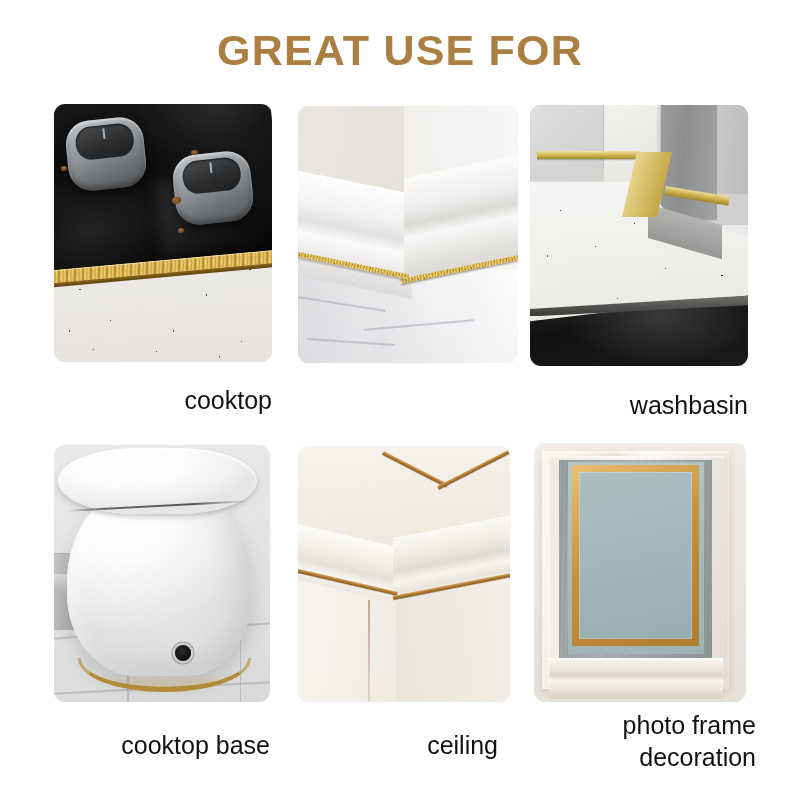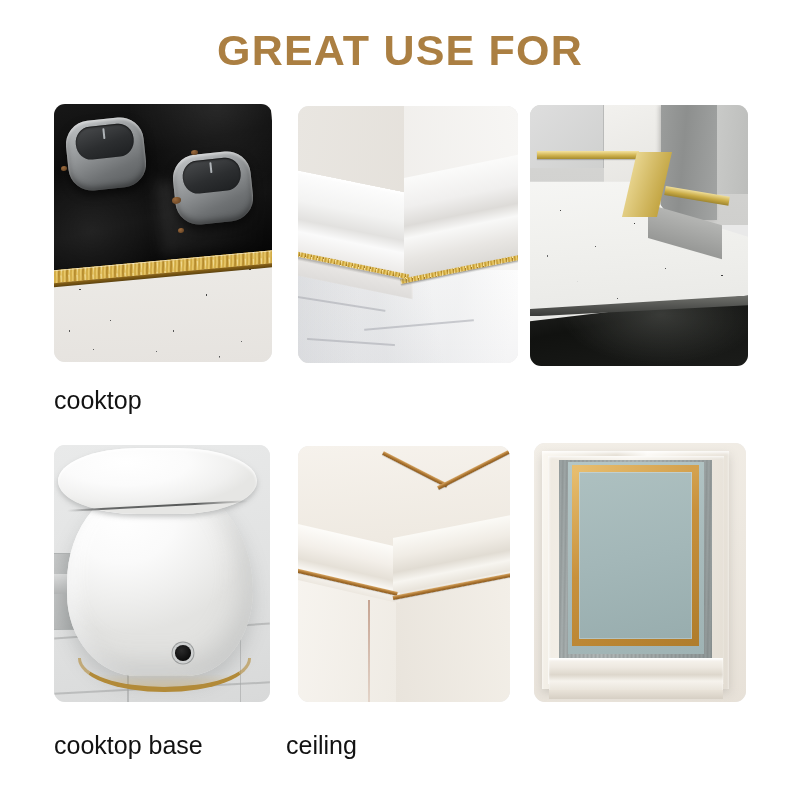--- a/index.html
+++ b/index.html
@@ -43,21 +43,21 @@
   .tile-inner { position: absolute; inset: 0; }
 
   
   .caption {
     position: absolute;
     font-size: 25px;
     color: #121212;
     font-family: "Liberation Sans", sans-serif;
     line-height: 1.28;
     white-space: pre-line;
-    text-align: left;
+    text-align: right;
   }
 
   
   .ck-stone {
     position: absolute; left: 0; top: 0; width: 100%; height: 100%;
     background:
       radial-gradient(1.6px 1.6px at 12% 72%, #4c4c4c 48%, transparent 50%),
       radial-gradient(1.4px 1.4px at 26% 84%, #5a5a5a 48%, transparent 50%),
       radial-gradient(2px 2px at 40% 66%, #3f3f3f 48%, transparent 50%),
       radial-gradient(1.5px 1.5px at 55% 88%, #585858 48%, transparent 50%),
@@ -443,20 +443,21 @@
       <div class="wb-counter-edge"></div>
       <div class="wb-caulk-a"></div>
       <div class="wb-caulk-b"></div>
       <div class="wb-caulk-c"></div>
       <div class="wb-sink"></div>
       <div class="wb-sink-rim"></div>
     </div>
   </div>
 
   <div class="caption" style="left:54px; top:384px; width:218px;">cooktop</div>
+  <div class="caption" style="left:530px; top:389px; width:218px;">washbasin</div>
 
   <div class="tile" style="left:54px; top:445px; width:216px; height:257px;">
     <div class="tile-inner">
       <div class="tb-floor"></div>
       <div class="tb-grout" style="left:0; top:72%; width:100%; height:1.6px; transform:rotate(-4deg);"></div>
       <div class="tb-grout" style="left:0; top:94%; width:100%; height:1.6px; transform:rotate(-3deg);"></div>
       <div class="tb-grout" style="left:86%; top:52%; width:1.6px; height:48%;"></div>
       <div class="tb-grout" style="left:34%; top:86%; width:1.6px; height:14%;"></div>
       <div class="tb-sidebox"></div>
       <div class="tb-sidebox-2"></div>
@@ -499,14 +500,16 @@
       <div class="pf-grey"></div>
       <div class="pf-panel"></div>
       <div class="pf-gold-frame"></div>
       <div class="pf-sill"></div>
       <div class="pf-sill-lip"></div>
     </div>
   </div>
 
   <div class="caption" style="left:54px; top:729px; width:216px;">cooktop base</div>
   <div class="caption" style="left:286px; top:729px; width:212px;">ceiling</div>
+  <div class="caption" style="left:524px; top:709px; width:232px;">photo frame
+decoration</div>
 
 </div>
 
 </body></html>

